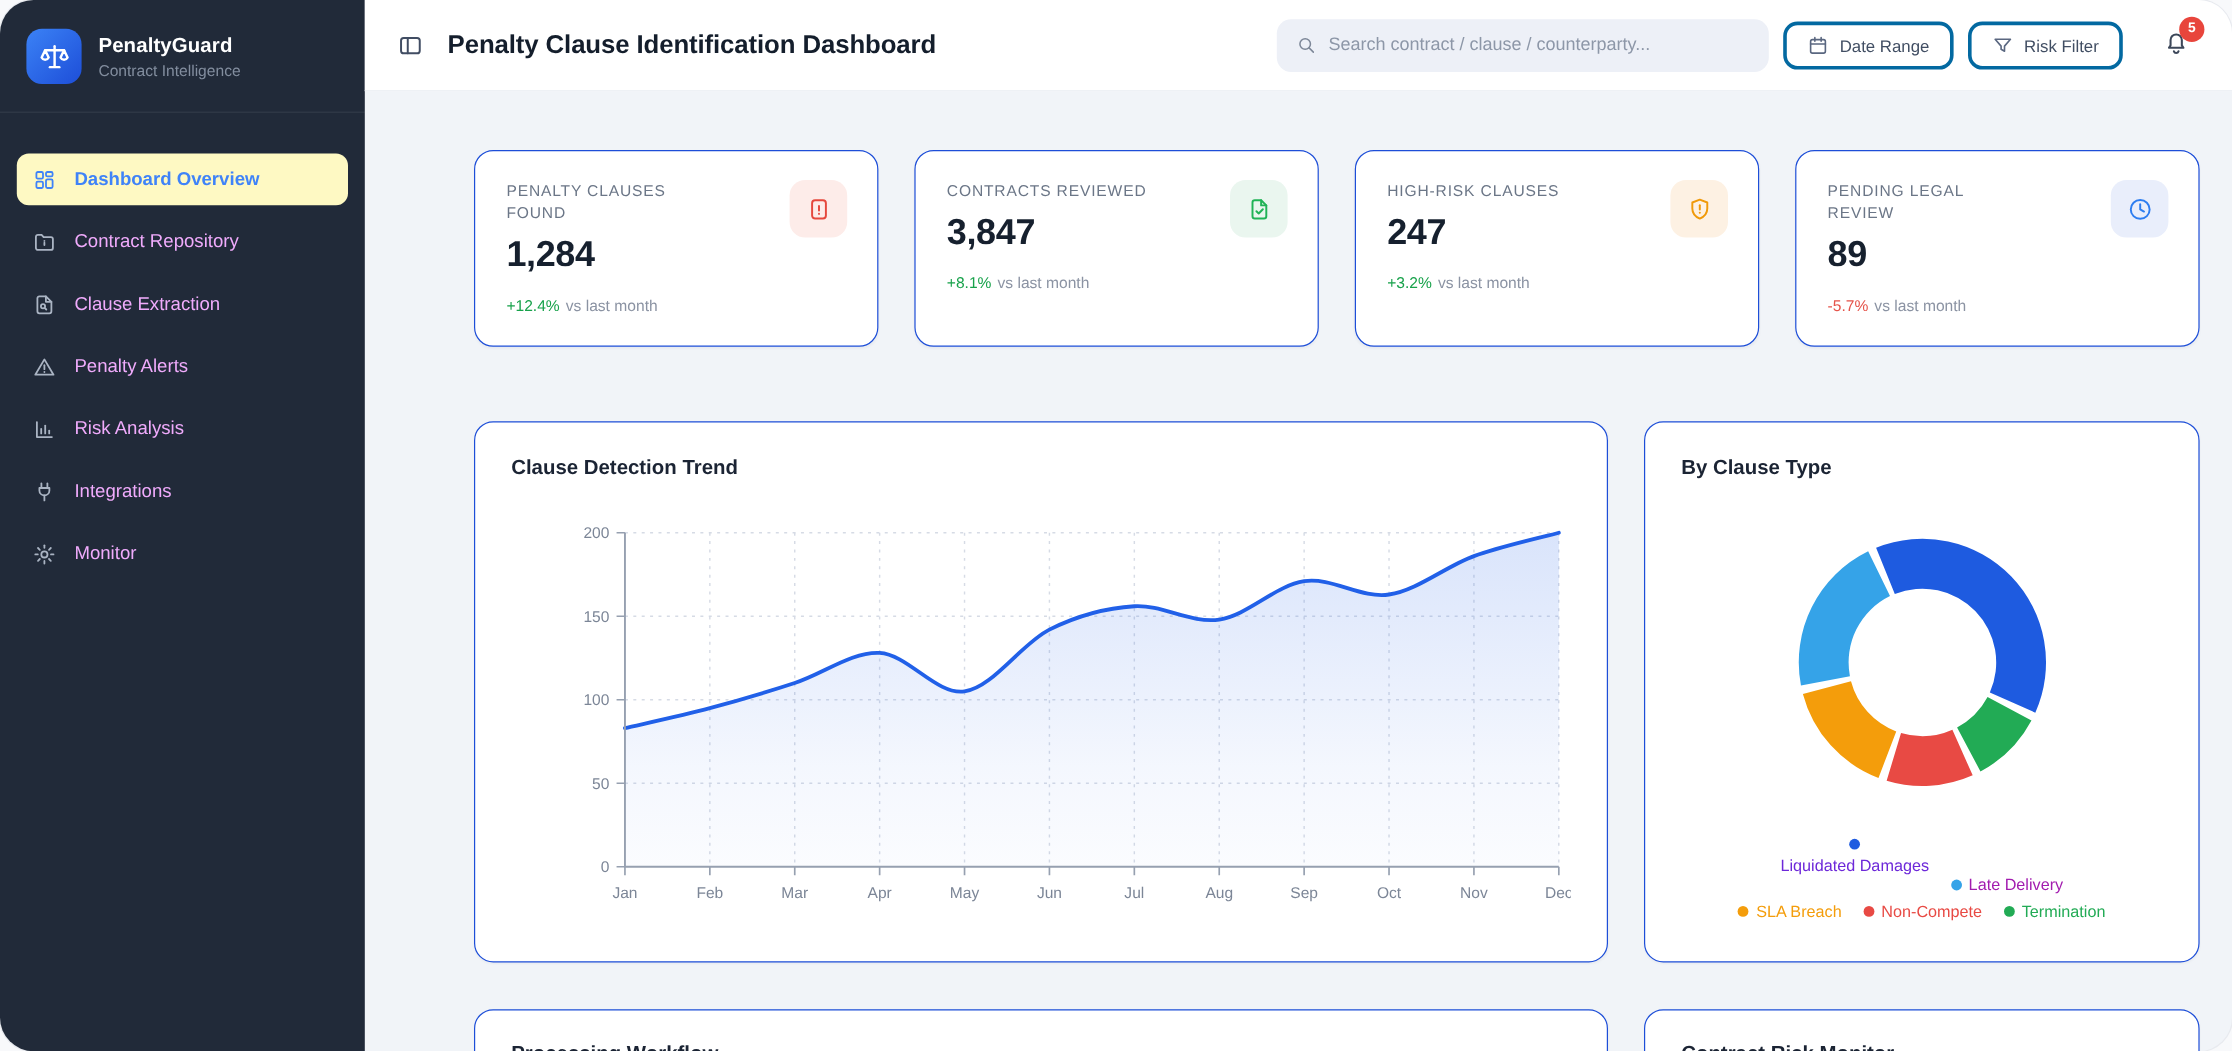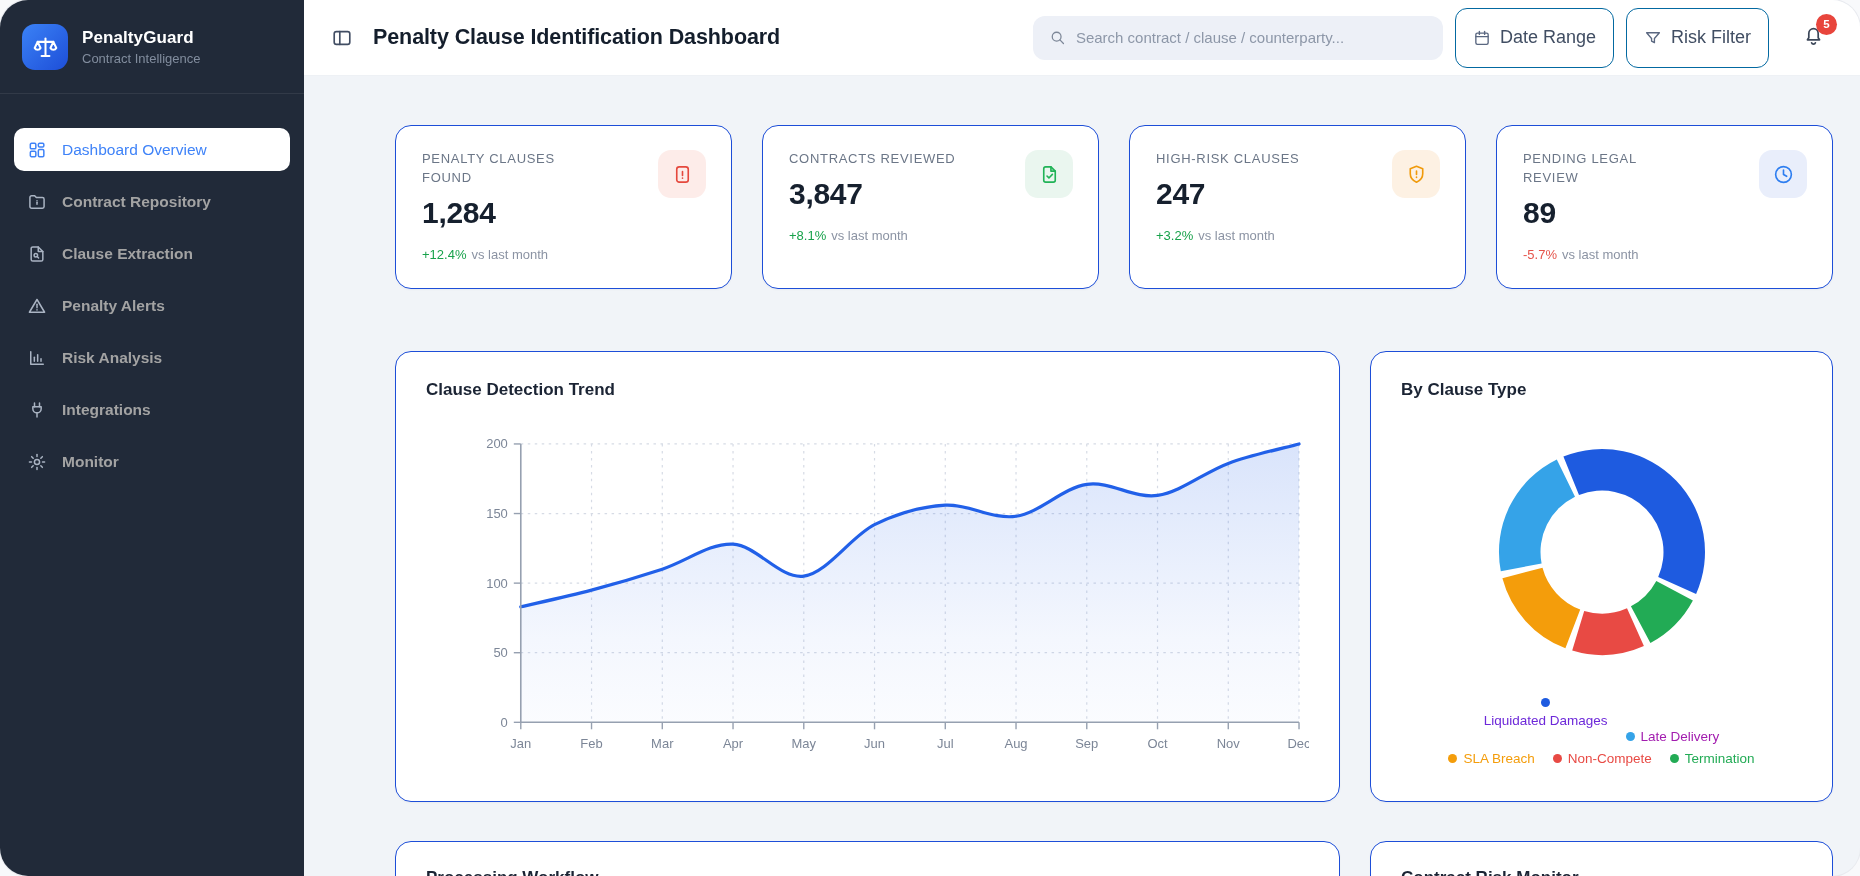--- a/index.html
+++ b/index.html
@@ -8,39 +8,39 @@
 
   
   .sidebar { width:304px; flex:0 0 304px; background:#212a39; height:100%; display:flex; flex-direction:column; }
   .brand { display:flex; align-items:center; gap:14px; padding:24px 22px 23px 22px; }
   .logo { width:46px; height:46px; border-radius:13px; background:linear-gradient(135deg,#3b82f6,#1d4ed8); display:flex; align-items:center; justify-content:center; color:#fff; flex:0 0 46px; }
   .logo svg { width:27px; height:27px; }
   .brand-name { color:#ffffff; font-size:17px; font-weight:700; letter-spacing:.1px; }
   .brand-tagline { color:#828d9e; font-size:13px; margin-top:3px; }
   .sidebar-divider { height:1px; background:rgba(255,255,255,.08); }
   .nav { margin-top:34px; padding:0 14px; display:flex; flex-direction:column; gap:9px; }
-  .nav-item { display:flex; align-items:center; gap:15px; height:43px; padding:0 13px; border-radius:10px; color:#a3a3a3; font-size:15.5px; cursor:pointer;font-weight:bold; }
+  .nav-item { display:flex; align-items:center; gap:15px; height:43px; padding:0 13px; border-radius:10px; color:#f0abfc; font-size:15.5px; cursor:pointer; }
   .nav-item .nav-icon { width:20px; height:20px; color:#aab4c3; display:flex; }
   .nav-item .nav-icon svg { width:20px; height:20px; }
-  .nav-item.active { background:#ffffff; color:#3f83f8; font-weight:400; }
+  .nav-item.active { background:#fef9c3; color:#3f83f8; font-weight:700; }
   .nav-item.active .nav-icon { color:#3f83f8; }
 
   
   .main { flex:1; display:flex; flex-direction:column; height:100%; min-width:0; }
   header { height:76px; flex:0 0 76px; background:#ffffff; display:flex; align-items:center; padding:0 30px 0 27px; border-bottom:1px solid #eef1f5; }
   .panel-toggle { width:22px; height:22px; color:#414d63; cursor:pointer; display:flex; }
   .panel-toggle svg { width:22px; height:22px; }
   .page-title { font-size:21.5px; font-weight:700; color:#141e2c; margin-left:20px; letter-spacing:-.1px; white-space:nowrap; }
   .header-right { margin-left:auto; display:flex; align-items:center; }
   .search { width:410px; height:44px; background:#edf0f7; border-radius:12px; display:flex; align-items:center; padding:0 14px 0 16px; }
   .search .s-icon { width:17px; height:17px; color:#7d8798; display:flex; flex:0 0 17px; }
   .search .s-icon svg { width:17px; height:17px; }
   .search input { flex:1; min-width:0; border:none; outline:none; background:transparent; font-size:15px; color:#33415a; margin-left:10px; font-family:inherit; }
   .search input::placeholder { color:#8d97a8; }
-  .hbtn { display:flex; align-items:center; gap:9px; height:60px; padding:0 17px; background:#fff; border:1px solid #0369a1; border-radius:12px; font-size:18px; color:#414e63; font-weight:500; cursor:pointer; font-family:inherit; margin-left:12px; }
+  .hbtn { display:flex; align-items:center; gap:9px; height:40px; padding:0 17px; background:#fff; border:3px solid #0369a1; border-radius:12px; font-size:14px; color:#414e63; font-weight:500; cursor:pointer; font-family:inherit; margin-left:12px; }
   .hbtn .b-icon { width:18px; height:18px; color:#5a6780; display:flex; }
   .hbtn .b-icon svg { width:18px; height:18px; }
   .bell { position:relative; margin-left:27px; width:34px; height:34px; display:flex; align-items:center; justify-content:center; color:#3c4759; cursor:pointer; }
   .bell svg { width:23px; height:23px; }
   .badge { position:absolute; top:-7px; right:-7px; min-width:21px; height:21px; border-radius:11px; background:#e8453c; color:#fff; font-size:11.5px; font-weight:700; display:flex; align-items:center; justify-content:center; }
 
   .content { flex:1; padding:49px 27px 0 91px; overflow:hidden; }
 
   
   .card { background:#fff; border:1px solid #1d4ed8; border-radius:16px; box-shadow:0 1px 2px rgba(16,24,40,.04); }

